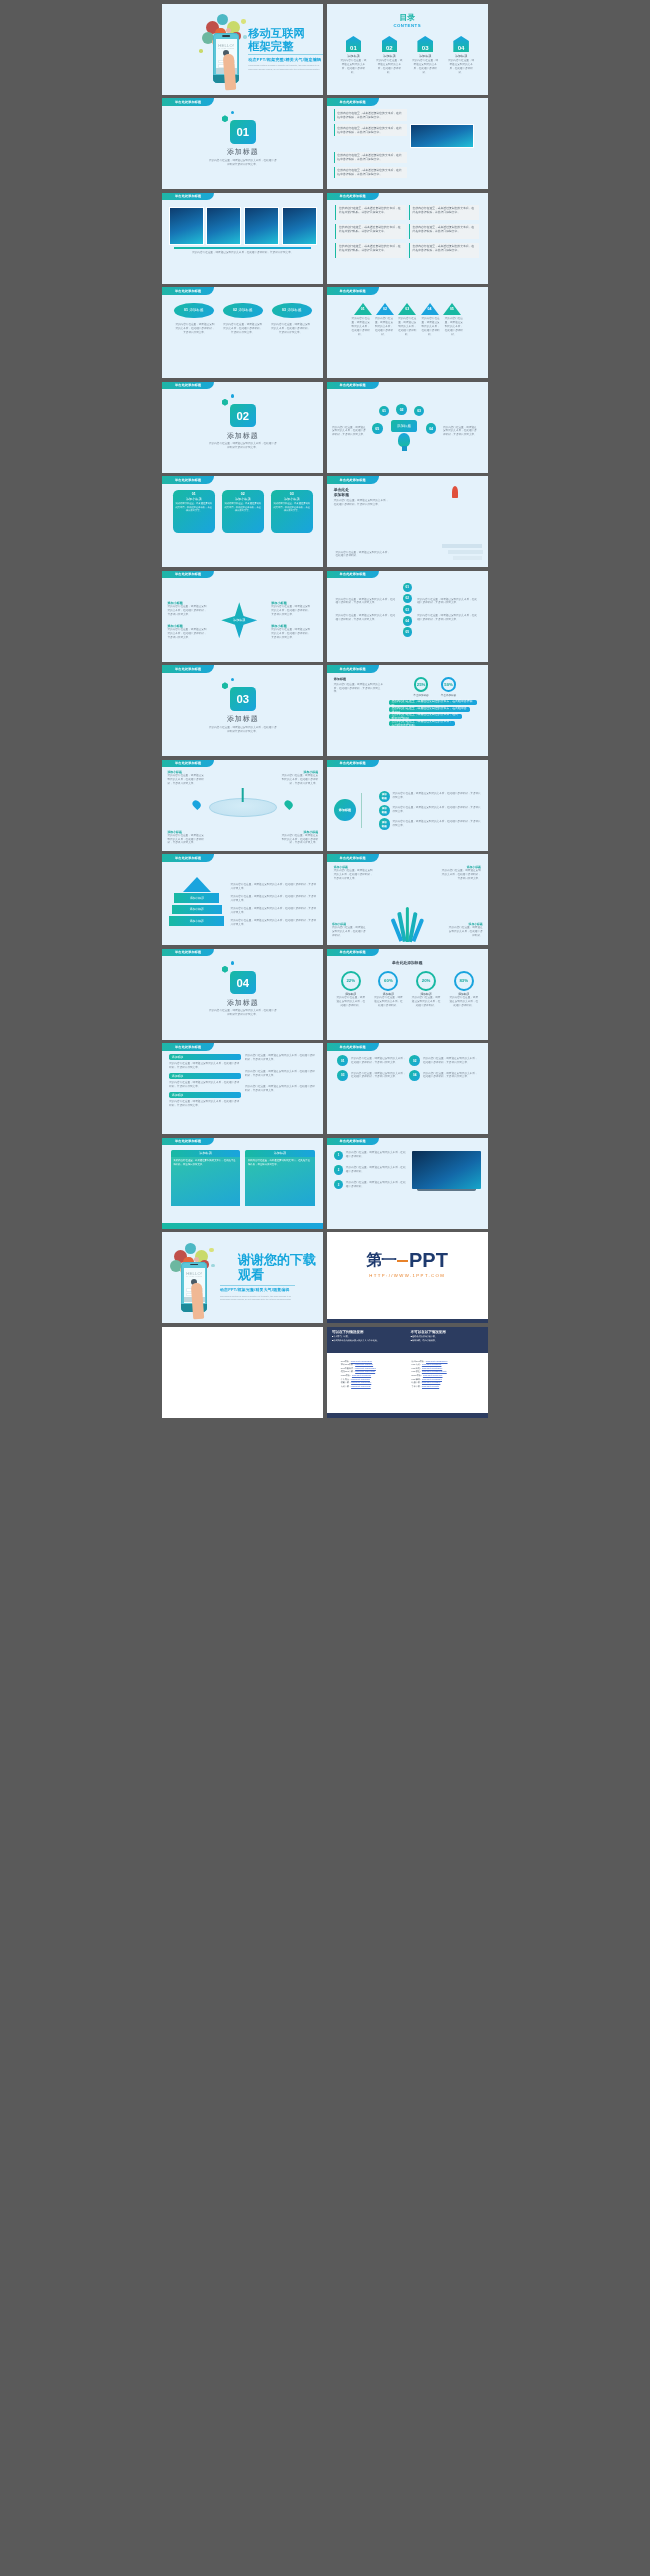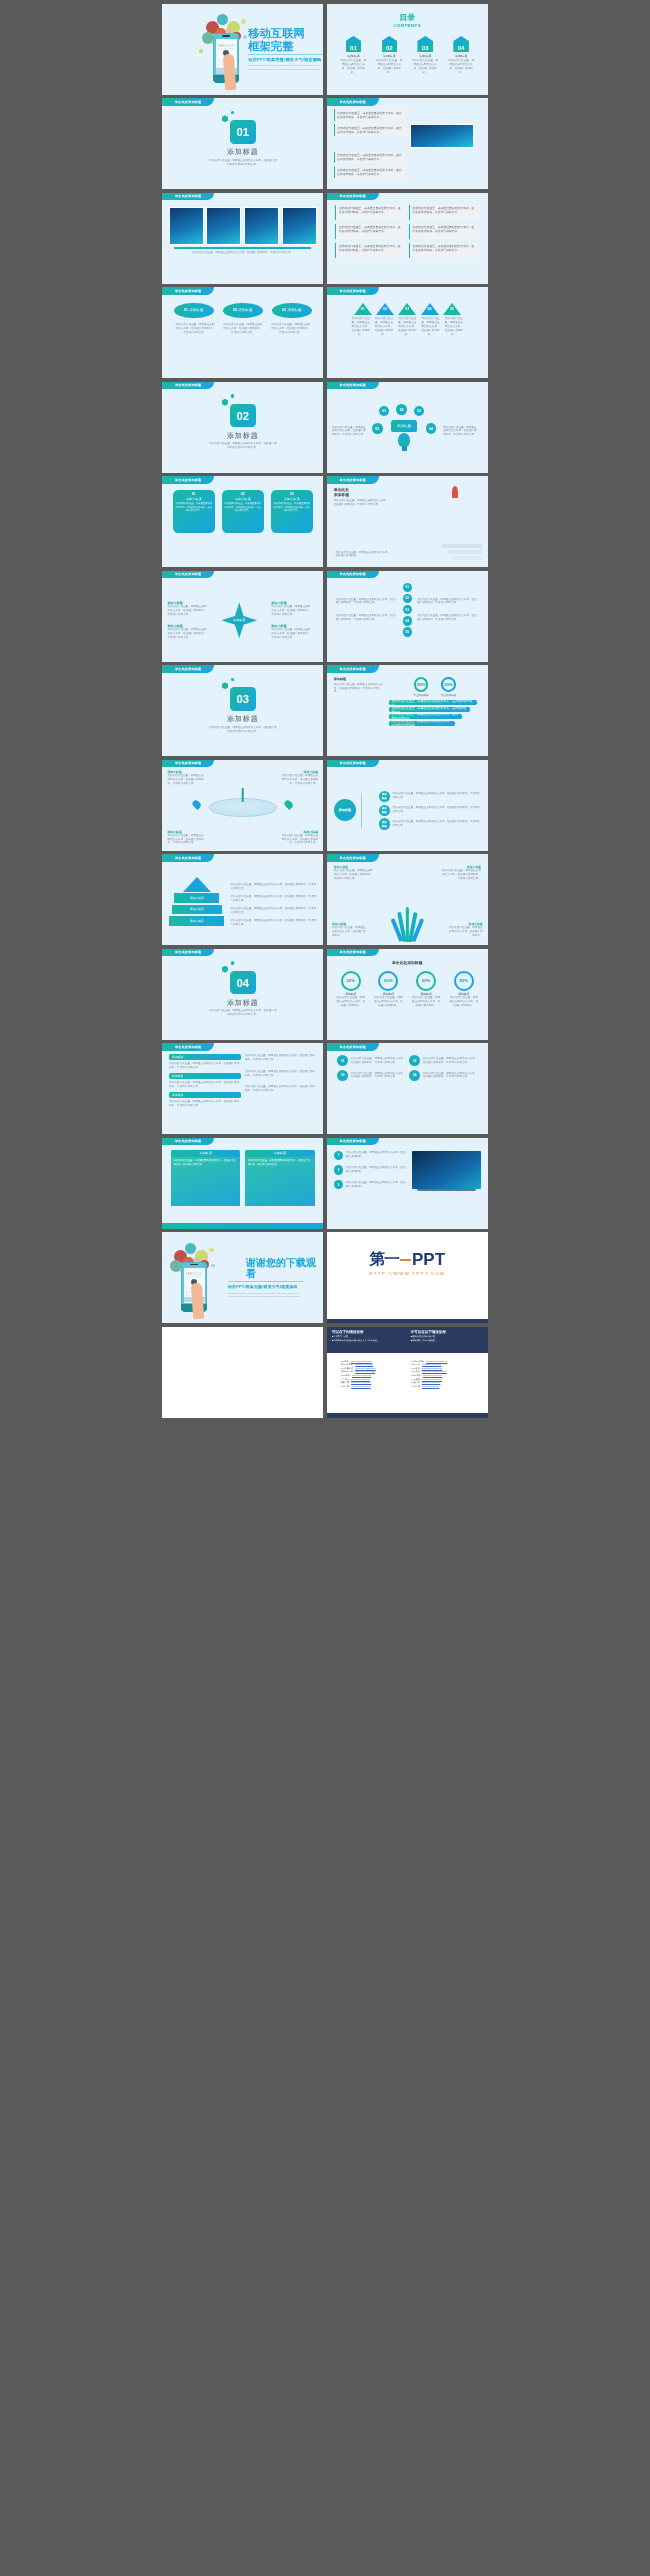--- a/index.html
+++ b/index.html
@@ -713,34 +713,34 @@
               <div class="login">login</div>
               <div class="fld"></div>
               <div class="fld"></div>
             </div>
             <div class="bar"></div>
             <div class="foot"></div>
           </div>
           <div class="hand"></div>
         </div>
         <div style="padding-left:3.5px;">
-          <div style="font-size:10px;font-weight:bold;color:#17a7dd;line-height:1.15;margin-left:18px;">谢谢您的下载观看</div>
+          <div style="font-size:13px;font-weight:bold;color:#17a7dd;line-height:1.15;margin-left:18px;">谢谢您的下载观看</div>
           <div style="height:0.9px;background:#8fd2e8;width:75px;margin:1.7px 0;"></div>
           <div style="font-size:3.8px;font-weight:bold;color:#17a7dd;letter-spacing:0.3px;">动态PPT/框架完整/精美大气/随意编辑</div>
           <div style="font-size:2.1px;color:#9aa8b4;line-height:1.6;width:73px;margin-top:2.6px;">Professional custom all kinds of industry ppt template, this work belongs to fly impression design original, do not download after the network communication</div>
         </div>
       </div>
     </div>
 
     <div class="slide white">
       <div style="text-align:center;padding-top:17.3px;">
         <div style="display:inline-flex;align-items:center;">
           <span style="font-size:15.6px;font-weight:bold;color:#1e3a6e;letter-spacing:-0.9px;">第一</span>
           <span style="display:inline-block;width:11.3px;height:2.6px;background:#e8822a;margin:0 0.9px;"></span>
-          <span style="font-size:17px;font-weight:bold;color:#1e3a6e;letter-spacing:0px;">PPT</span>
+          <span style="font-size:20px;font-weight:bold;color:#1e3a6e;letter-spacing:0px;">PPT</span>
         </div>
         <div style="font-size:4.3px;color:#e8822a;letter-spacing:1.4px;margin-top:0.9px;">HTTP://WWW.1PPT.COM</div>
       </div>
       <div style="position:absolute;bottom:0;left:0;width:100%;height:4.3px;background:#2c3c60;"></div>
     </div>
 
     <div class="slide white"></div>
 
     <div class="slide white">
       <div class="dkband" style="padding:3.5px 5.2px;height:26px;">

